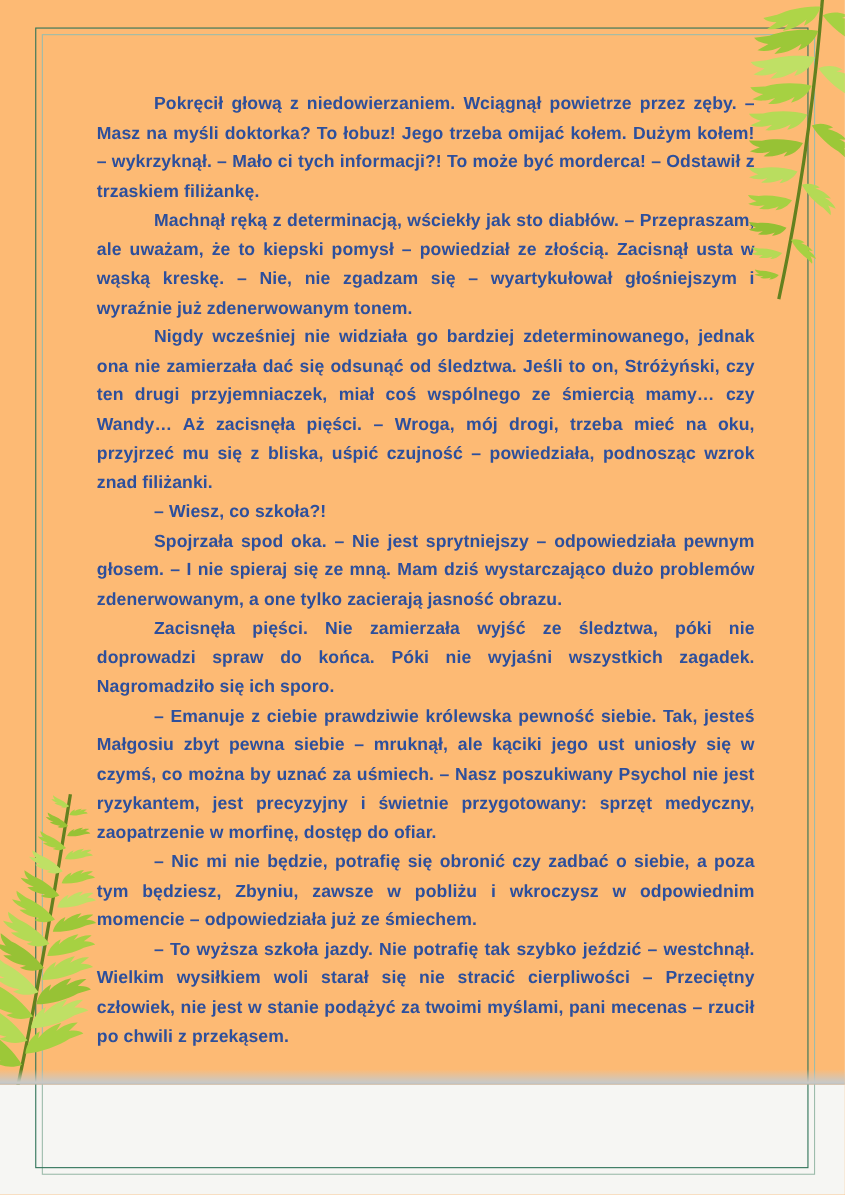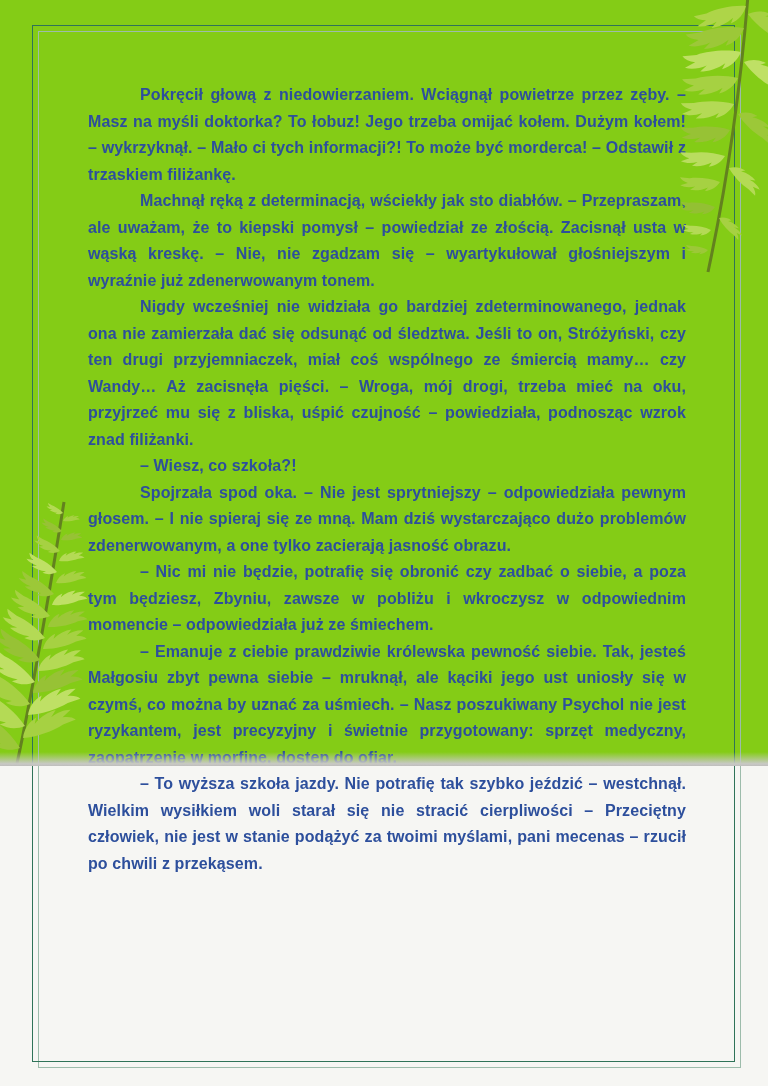--- a/index.html
+++ b/index.html
@@ -2,21 +2,21 @@
 <html><head>
 <meta charset="utf-8">
 <style>
   html,body{margin:0;padding:0;}
   body{
     width:768px;height:1086px;
     background:#f6f6f3;
     font-family:"Liberation Sans",sans-serif;
     overflow:hidden;position:relative;
   }
-  .page{position:absolute;inset:0;width:768px;height:766px;background:#84cc16;}
+  .page{position:absolute;inset:0;width:768px;height:986px;background:#fdba74;}
   
   .frame-outer{
     position:absolute;left:32px;top:25px;width:703px;height:1037px;
     border:1.6px solid #2f7358;box-sizing:border-box;pointer-events:none;
   }
   .frame-inner{
     position:absolute;left:38px;top:31px;width:703px;height:1037px;
     border:1px solid #9dbcab;box-sizing:border-box;pointer-events:none;
   }
   
@@ -43,22 +43,23 @@
 
   <div class="frame-inner"></div>
   <div class="frame-outer"></div>
 
   <div class="story">
     <p>Pokręcił głową z niedowierzaniem. Wciągnął powietrze przez zęby. – Masz na myśli doktorka? To łobuz! Jego trzeba omijać kołem. Dużym kołem! – wykrzyknął. – Mało ci tych informacji?! To może być morderca! – Odstawił z trzaskiem filiżankę.</p>
     <p>Machnął ręką z determinacją, wściekły jak sto diabłów. – Przepraszam, ale uważam, że to kiepski pomysł – powiedział ze złością. Zacisnął usta w wąską kreskę. – Nie, nie zgadzam się – wyartykułował głośniejszym i wyraźnie już zdenerwowanym tonem.</p>
     <p>Nigdy wcześniej nie widziała go bardziej zdeterminowanego, jednak ona nie zamierzała dać się odsunąć od śledztwa. Jeśli to on, Stróżyński, czy ten drugi przyjemniaczek, miał coś wspólnego ze śmiercią mamy… czy Wandy… Aż zacisnęła pięści. – Wroga, mój drogi, trzeba mieć na oku, przyjrzeć mu się z bliska, uśpić czujność – powiedziała, podnosząc wzrok znad filiżanki.</p>
     <p>– Wiesz, co szkoła?!</p>
     <p>Spojrzała spod oka. – Nie jest sprytniejszy – odpowiedziała pewnym głosem. – I nie spieraj się ze mną. Mam dziś wystarczająco dużo problemów zdenerwowanym, a one tylko zacierają jasność obrazu.</p>
+    <p>Zacisnęła pięści. Nie zamierzała wyjść ze śledztwa, póki nie doprowadzi spraw do końca. Póki nie wyjaśni wszystkich zagadek. Nagromadziło się ich sporo.</p>
+    <p>– Emanuje z ciebie prawdziwie królewska pewność siebie. Tak, jesteś Małgosiu zbyt pewna siebie – mruknął, ale kąciki jego ust uniosły się w czymś, co można by uznać za uśmiech. – Nasz poszukiwany Psychol nie jest ryzykantem, jest precyzyjny i świetnie przygotowany: sprzęt medyczny, zaopatrzenie w morfinę, dostęp do ofiar.</p>
     <p>– Nic mi nie będzie, potrafię się obronić czy zadbać o siebie, a poza tym będziesz, Zbyniu, zawsze w pobliżu i wkroczysz w odpowiednim momencie – odpowiedziała już ze śmiechem.</p>
-    <p>– Emanuje z ciebie prawdziwie królewska pewność siebie. Tak, jesteś Małgosiu zbyt pewna siebie – mruknął, ale kąciki jego ust uniosły się w czymś, co można by uznać za uśmiech. – Nasz poszukiwany Psychol nie jest ryzykantem, jest precyzyjny i świetnie przygotowany: sprzęt medyczny, zaopatrzenie w morfinę, dostęp do ofiar.</p>
     <p>– To wyższa szkoła jazdy. Nie potrafię tak szybko jeździć – westchnął. Wielkim wysiłkiem woli starał się nie stracić cierpliwości – Przeciętny człowiek, nie jest w stanie podążyć za twoimi myślami, pani mecenas – rzucił po chwili z przekąsem.</p>
   </div>
 
   <svg class="fern-tr" viewBox="0 0 100 280" xmlns="http://www.w3.org/2000/svg">
     <defs>
       <path id="lf" d="M0 0 C6 -6 14 -9 23 -8 L18 -4 C27 -6 36 -5 43 -2 L35 1 C43 1 50 3 55 7 L44 8 C49 11 52 14 53 18 L40 14 C28 13 12 8 0 0 Z"></path>
     </defs>
     <path d="M80 -5 C74 70 64 160 40 272" fill="none" stroke="#63811f" stroke-width="3"></path>
     <g>
       <use href="#lf" fill="#aed548" transform="translate(78,6) rotate(150) scale(0.95)"></use>

